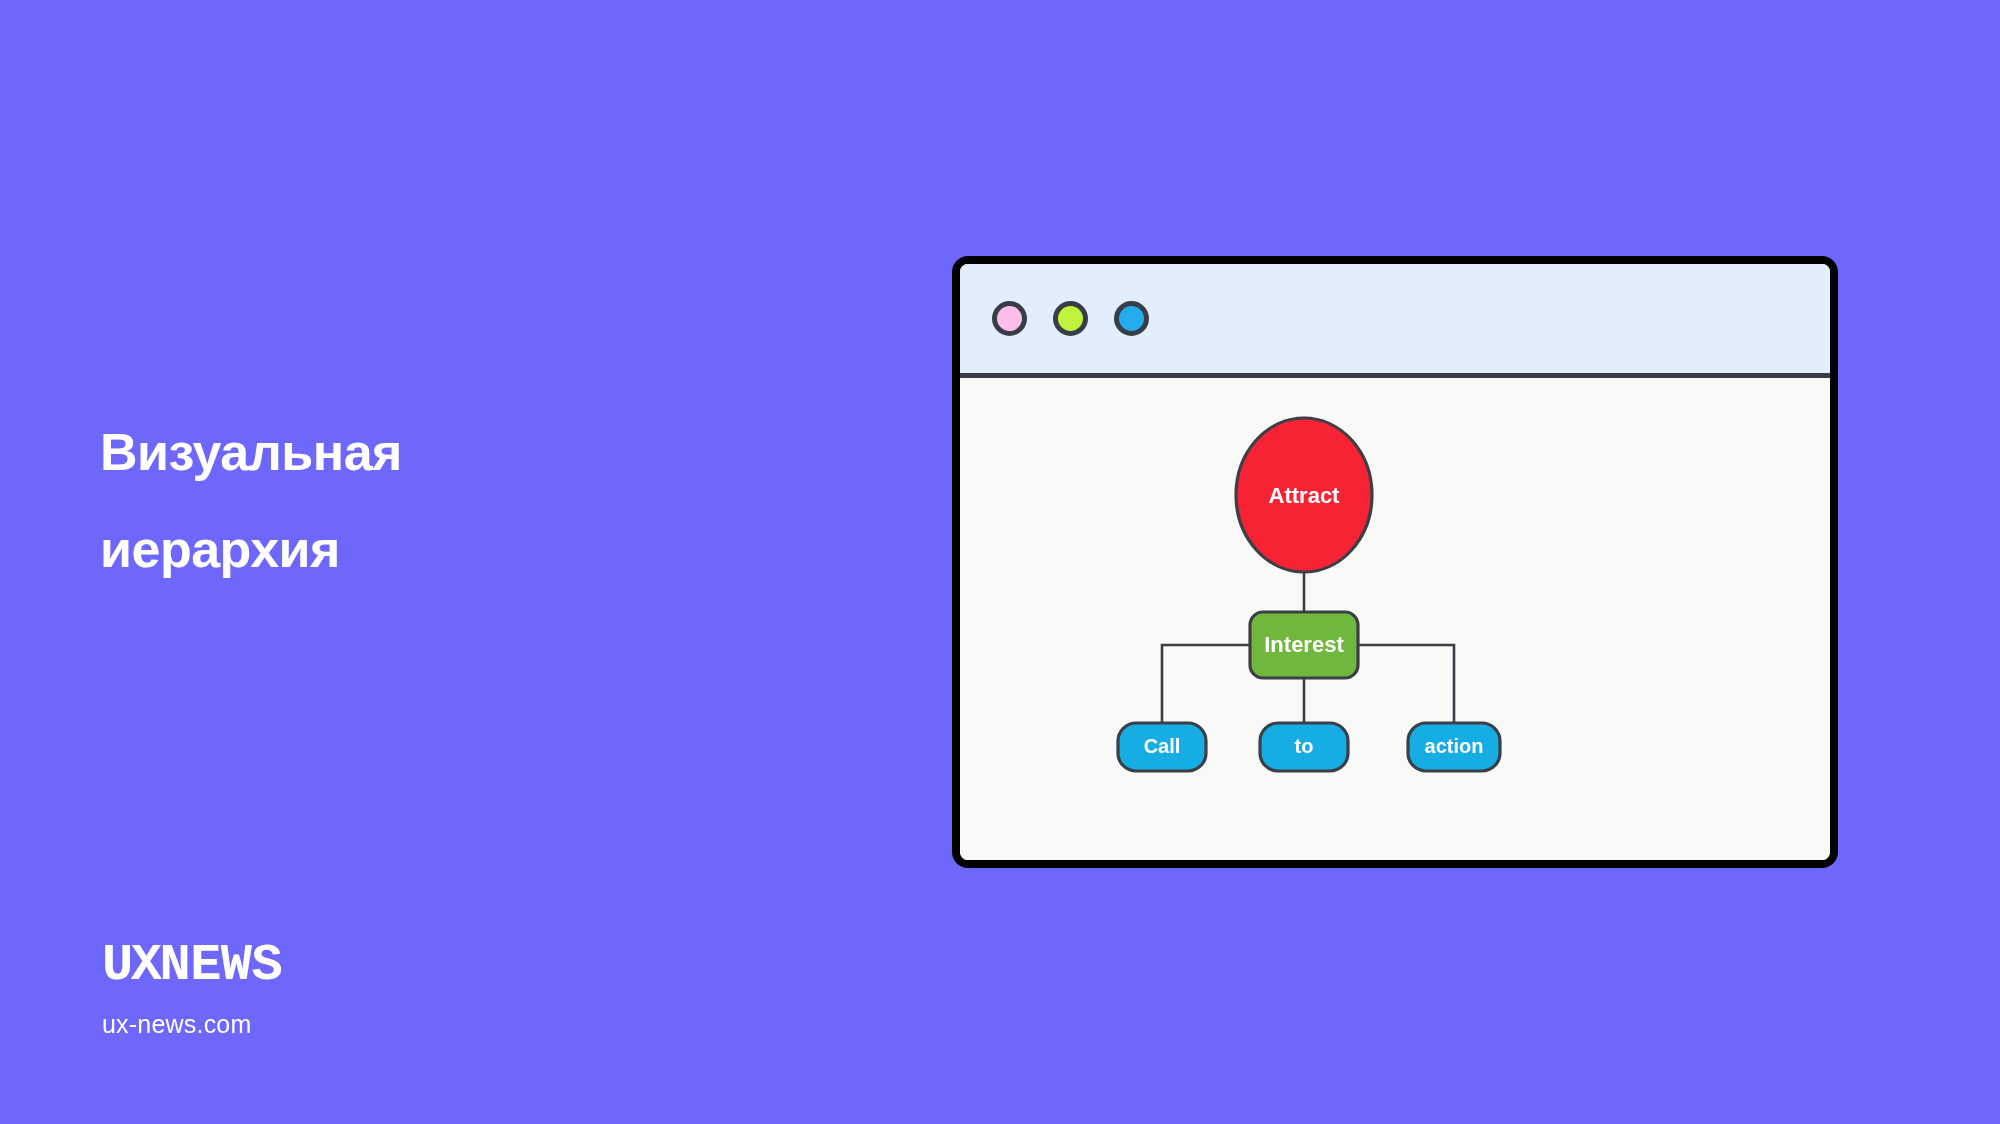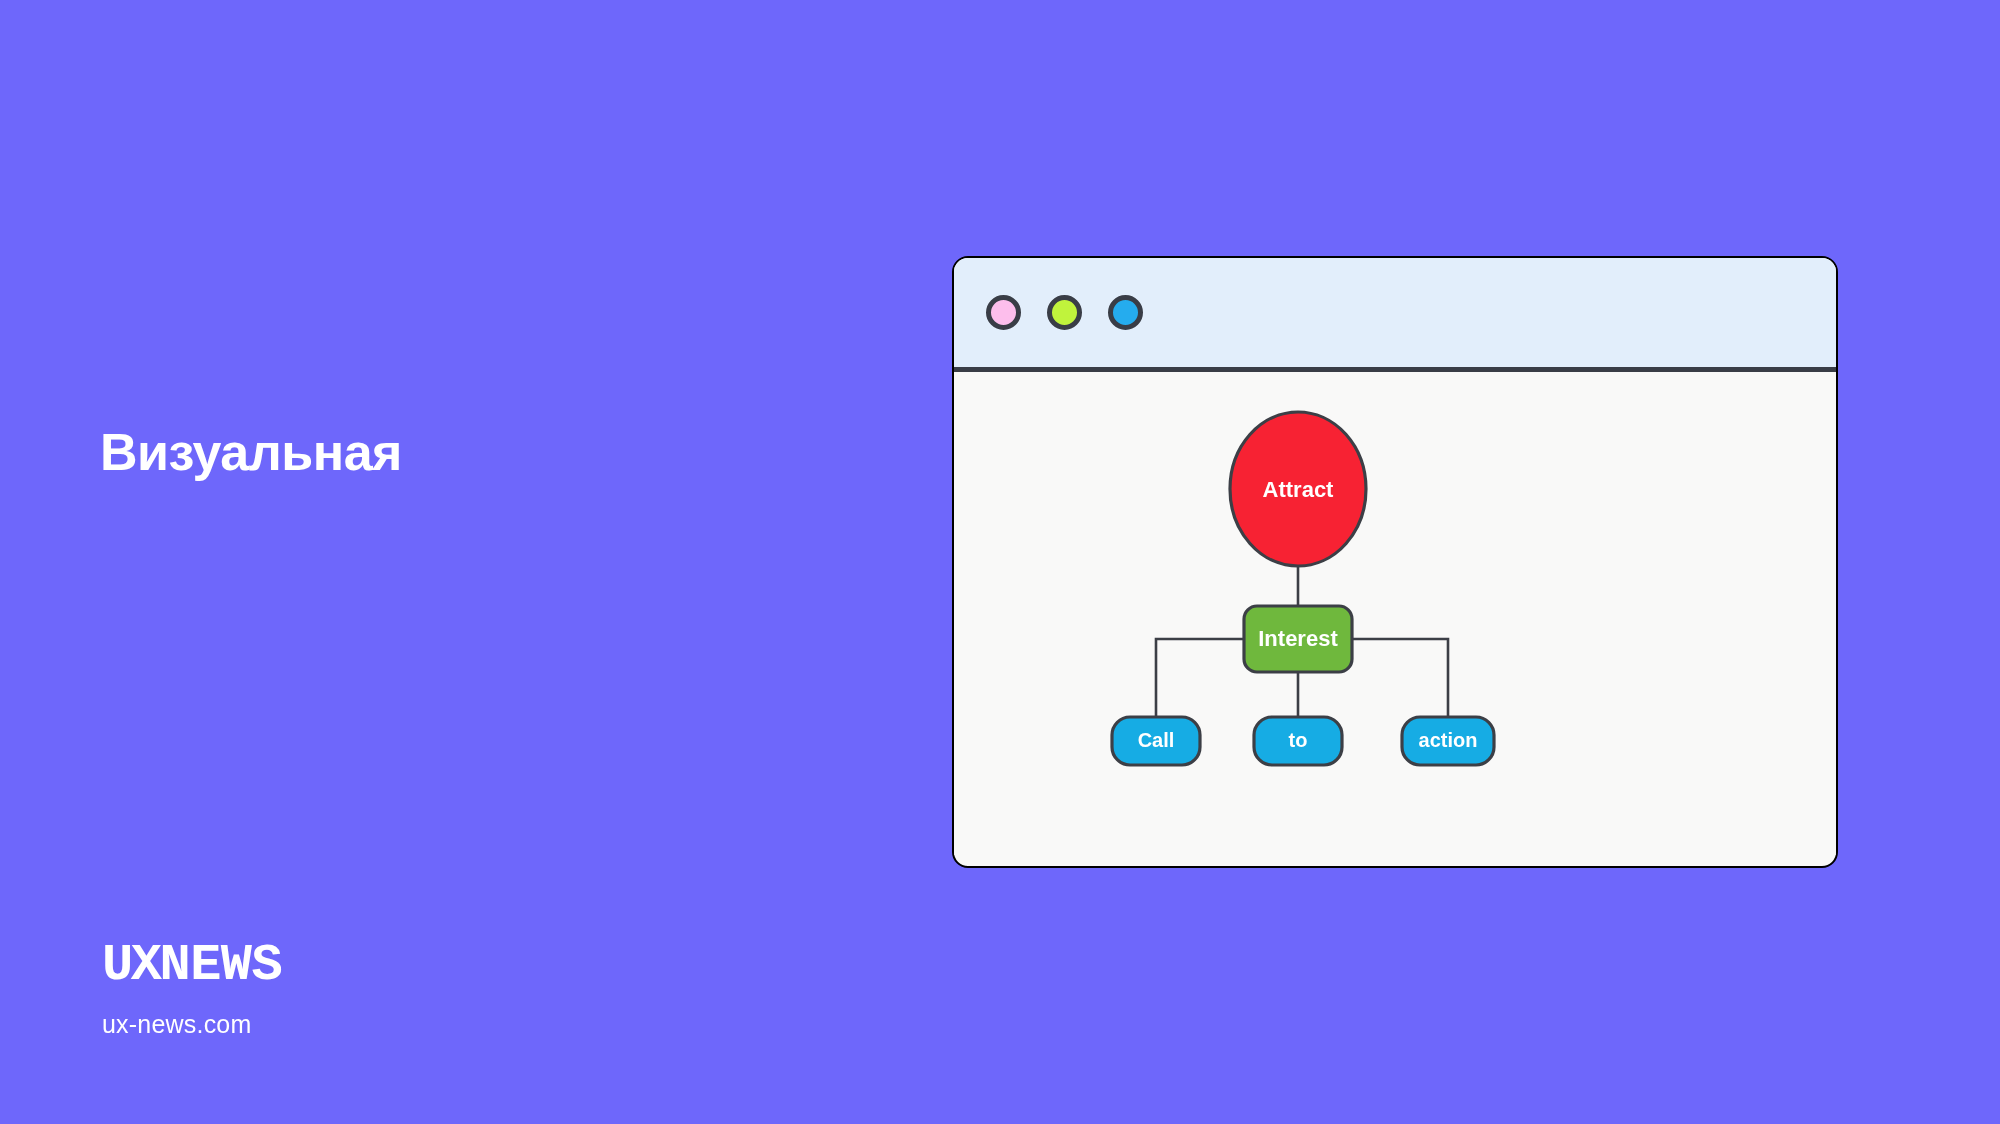--- a/index.html
+++ b/index.html
@@ -84,21 +84,21 @@
 
   
   .browser-window {
     position: absolute;
     left: 952px;
     top: 256px;
     width: 886px;
     height: 612px;
     box-sizing: border-box;
     background: #f9f9f8;
-    border: 2px solid #000000;
+    border: 8px solid #000000;
     border-radius: 16px;
     overflow: hidden;
   }
 
   .title-bar {
     position: relative;
     height: 114px;
     box-sizing: border-box;
     background: #e2eefb;
     border-bottom: 5px solid #393d46;
@@ -148,20 +148,21 @@
 </style>
 </head>
 <body>
 
 <div class="poster">
 
   <div class="left-col">
 
     <h1 class="headline">
       <span class="hl-line">Визуальная</span>
+      <span class="hl-line">иерархия</span>
     </h1>
 
     <div class="brand">
       <span class="brand-logo"><span class="logo-ux">UX</span><span class="logo-news">NEWS</span></span>
       <span class="brand-url">ux-news.com</span>
     </div>
 
   </div>
 
   <div class="browser-window">

